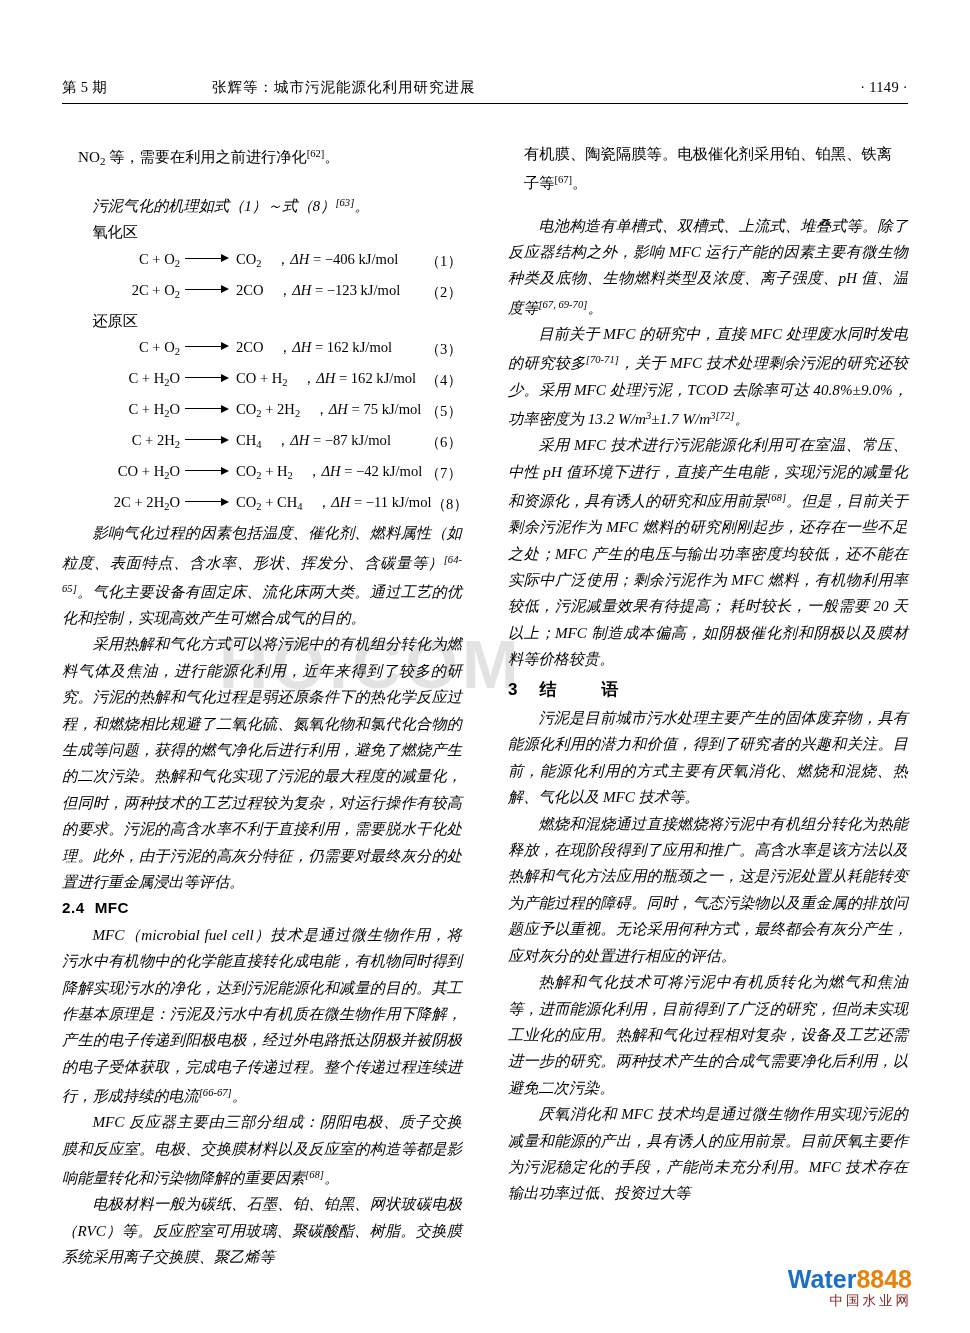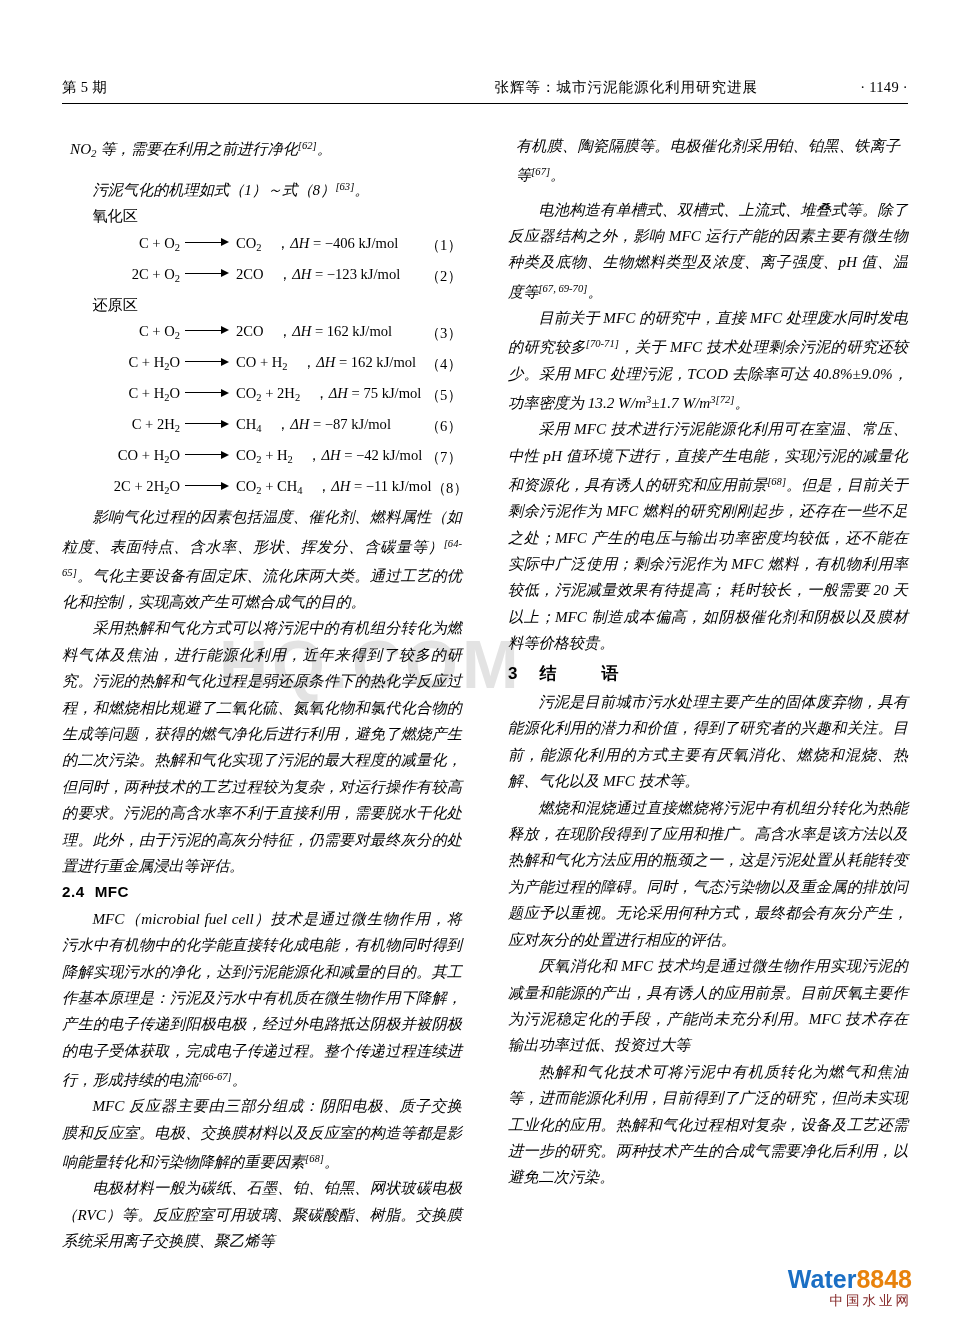--- a/index.html
+++ b/index.html
@@ -30,21 +30,21 @@
     top: 78px;
     width: 846px;
     display: flex;
     align-items: baseline;
     font-size: 14.5px;
     letter-spacing: 0.3px;
   }
   .header .h-left { width: 150px; }
   .header .h-center {
     flex: 1;
-    text-align: right;
+    text-align: left;
     letter-spacing: 1px;
   }
   .header .h-right { width: 150px; text-align: right; }
   .header-rule {
     position: absolute;
     left: 62px;
     top: 103px;
     width: 846px;
     height: 1px;
     background: #000;
@@ -62,23 +62,22 @@
   }
   .col-left { left: 62px; }
   .col-right { left: 508px; }
 
   p.para {
     margin: 0;
     text-indent: 2em;
     font-style: italic;
   }
   p.noindent {
-    margin: 8px;
+    margin: 16px;
     text-indent: 0;
-    font-style: italic;
   }
 
   
   .sec-h {
     margin: 0;
     font-weight: bold;
     font-family: "Liberation Sans", sans-serif;
     font-size: 15.2px;
     letter-spacing: 0.5px;
   }
@@ -314,23 +313,23 @@
     <p class="para">目前关于 MFC 的研究中，直接 MFC 处理废水同时发电的研究较多<sup>[70-71]</sup>，关于 MFC 技术处理剩余污泥的研究还较少。采用 MFC 处理污泥，TCOD 去除率可达 40.8%±9.0%，功率密度为 13.2 W/m<sup>3</sup>±1.7 W/m<sup>3[72]</sup>。</p>
 
     <p class="para">采用 MFC 技术进行污泥能源化利用可在室温、常压、中性 pH 值环境下进行，直接产生电能，实现污泥的减量化和资源化，具有诱人的研究和应用前景<sup>[68]</sup>。但是，目前关于剩余污泥作为 MFC 燃料的研究刚刚起步，还存在一些不足之处；MFC 产生的电压与输出功率密度均较低，还不能在实际中广泛使用；剩余污泥作为 MFC 燃料，有机物利用率较低，污泥减量效果有待提高； 耗时较长，一般需要 20 天以上；MFC 制造成本偏高，如阴极催化剂和阴极以及膜材料等价格较贵。</p>
 
     <p class="sec-h-big"><span class="num">3</span><span class="txt">结　语</span></p>
 
     <p class="para">污泥是目前城市污水处理主要产生的固体废弃物，具有能源化利用的潜力和价值，得到了研究者的兴趣和关注。目前，能源化利用的方式主要有厌氧消化、燃烧和混烧、热解、气化以及 MFC 技术等。</p>
 
     <p class="para">燃烧和混烧通过直接燃烧将污泥中有机组分转化为热能释放，在现阶段得到了应用和推广。高含水率是该方法以及热解和气化方法应用的瓶颈之一，这是污泥处置从耗能转变为产能过程的障碍。同时，气态污染物以及重金属的排放问题应予以重视。无论采用何种方式，最终都会有灰分产生，应对灰分的处置进行相应的评估。</p>
 
+    <p class="para">热解和气化技术可将污泥中有机质转化为燃气和焦油等，进而能源化利用，目前得到了广泛的研究，但尚未实现工业化的应用。热解和气化过程相对复杂，设备及工艺还需进一步的研究。两种技术产生的合成气需要净化后利用，以避免二次污染。</p>
+
     <p class="para">厌氧消化和 MFC 技术均是通过微生物作用实现污泥的减量和能源的产出，具有诱人的应用前景。目前厌氧主要作为污泥稳定化的手段，产能尚未充分利用。MFC 技术存在输出功率过低、投资过大等</p>
-
-    <p class="para">热解和气化技术可将污泥中有机质转化为燃气和焦油等，进而能源化利用，目前得到了广泛的研究，但尚未实现工业化的应用。热解和气化过程相对复杂，设备及工艺还需进一步的研究。两种技术产生的合成气需要净化后利用，以避免二次污染。</p>
 
   </div>
 
   <div class="footer-logo">
     <div class="fl-main"><span>Water</span><span class="orange">8848</span></div>
     <div class="fl-sub">中国水业网</div>
   </div>
 
 </div>
 

